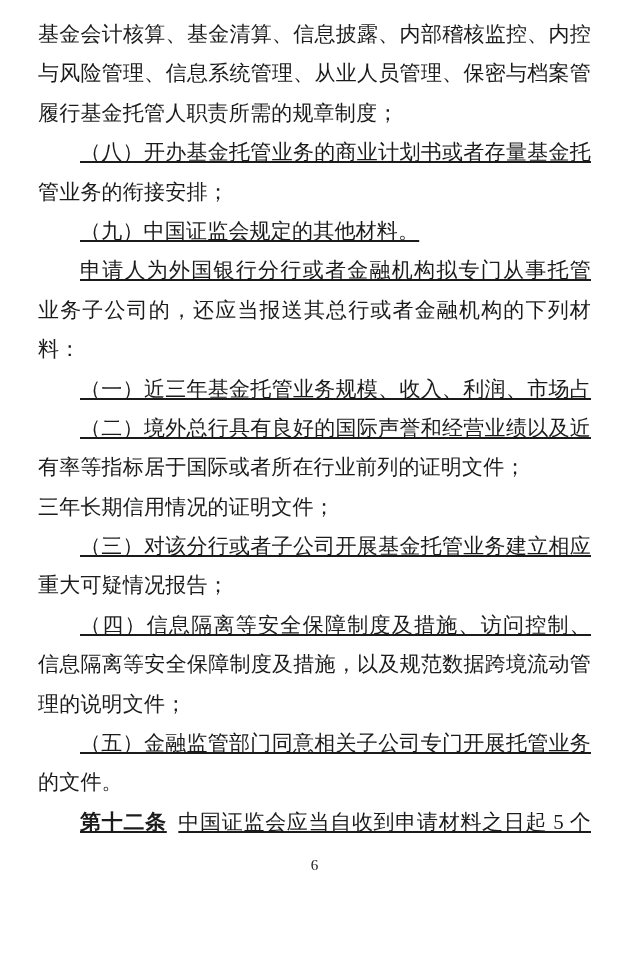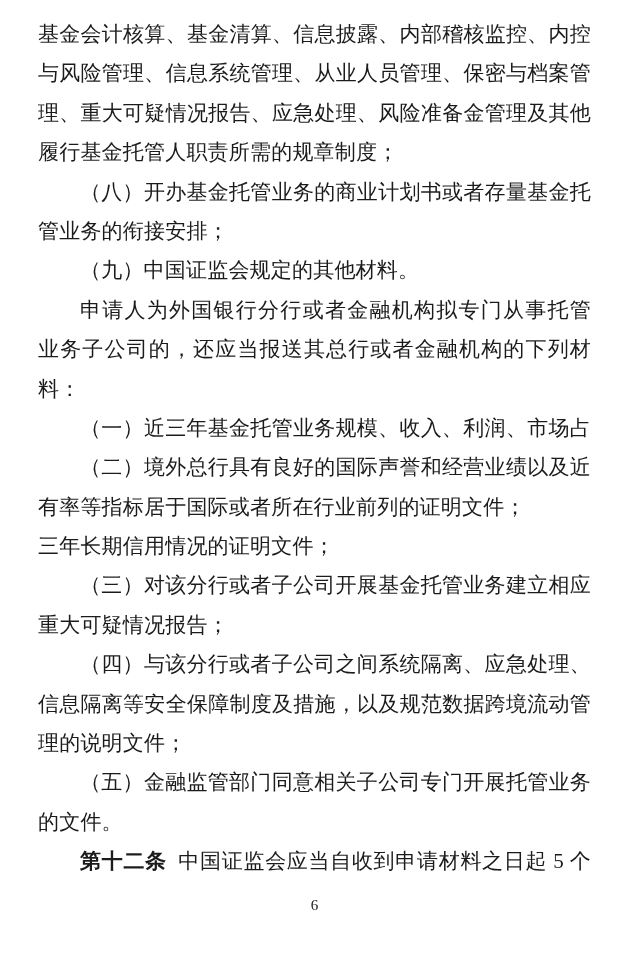--- a/index.html
+++ b/index.html
@@ -36,20 +36,21 @@
     text-align: justify;
     text-align-last: justify;
     text-justify: inter-character;
   }
   .end {
     text-align: right;
     text-align-last: left;
   }
   .indent {
     text-indent: 2em;
+    text-decoration: underline;
   }
   .article-no {
     font-weight: bold;
     margin-right: 0.55em;
   }
   .footer {
     width: 553px;
     margin-top: 13px;
     text-align: center;
     font-size: 15px;
@@ -58,42 +59,41 @@
   }
 </style>
 </head>
 <body>
 
 <div class="page">
   <div class="content">
 
     <div class="line fill">基金会计核算、基金清算、信息披露、内部稽核监控、内控</div>
     <div class="line fill">与风险管理、信息系统管理、从业人员管理、保密与档案管</div>
-    <div class="line fill">理、重大可疑情况报告、应急处理、风险准备金管理及其他</div>
     <div class="line end">履行基金托管人职责所需的规章制度；</div>
 
     <div class="line fill indent">（八）开办基金托管业务的商业计划书或者存量基金托</div>
     <div class="line end">管业务的衔接安排；</div>
 
     <div class="line end indent">（九）中国证监会规定的其他材料。</div>
 
     <div class="line fill indent">申请人为外国银行分行或者金融机构拟专门从事托管</div>
     <div class="line fill">业务子公司的，还应当报送其总行或者金融机构的下列材</div>
     <div class="line end">料：</div>
 
     <div class="line fill indent">（一）近三年基金托管业务规模、收入、利润、市场占</div>
     <div class="line fill indent">（二）境外总行具有良好的国际声誉和经营业绩以及近</div>
 
     <div class="line end">有率等指标居于国际或者所在行业前列的证明文件；</div>
     <div class="line end">三年长期信用情况的证明文件；</div>
 
     <div class="line fill indent">（三）对该分行或者子公司开展基金托管业务建立相应</div>
     <div class="line end">重大可疑情况报告；</div>
 
-    <div class="line fill indent">（四）与该分行或者子公司之间系统隔离、应急处理、</div>
+    <div class="line fill indent">（四）信息隔离等安全保障制度及措施、访问控制、</div>
     <div class="line fill">信息隔离等安全保障制度及措施，以及规范数据跨境流动管</div>
     <div class="line end">理的说明文件；</div>
 
     <div class="line fill indent">（五）金融监管部门同意相关子公司专门开展托管业务</div>
     <div class="line end">的文件。</div>
 
 
     <div class="line fill indent">
       <span class="article-no">第十二条</span><span>中国证监会应当自收到申请材料之日起 5 个</span>
     </div>

